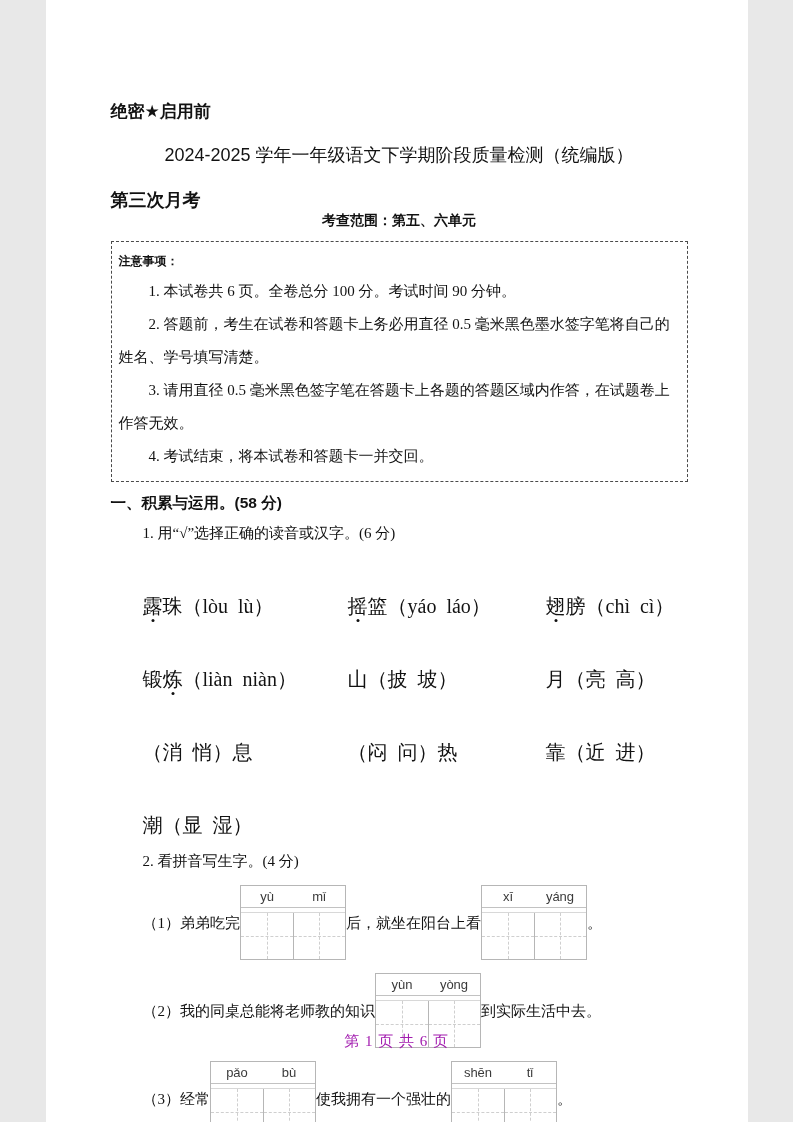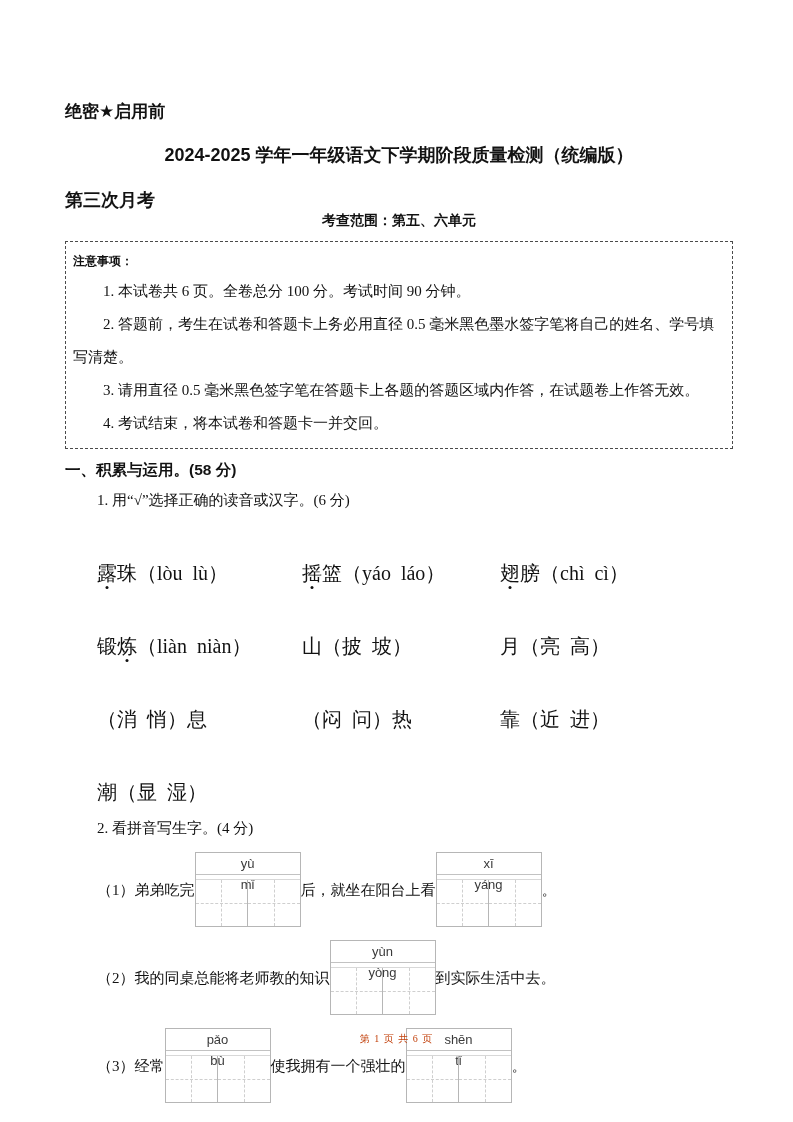--- a/index.html
+++ b/index.html
@@ -1,33 +1,33 @@
 <!DOCTYPE html>
 <html><head>
 <meta charset="utf-8">
 <style>
   html,body{margin:0;padding:0;background:#e8e8e8;}
   .page{
     position:relative;
-    width:793px;height:1122px;
+    width:702px;height:1122px;
     margin:0 auto;
     background:#ffffff;
     box-sizing:border-box;
     padding:100px 60px 0 65px;
     font-family:"Liberation Serif","DejaVu Serif",serif;
     color:#121212;
   }
   .secret{
     font-family:"Liberation Sans","DejaVu Sans",sans-serif;
     font-size:17px;font-weight:700;line-height:23px;
   }
   .title{
     margin-top:20px;text-align:center;
     font-family:"Liberation Sans","DejaVu Sans",sans-serif;
-    font-size:18px;font-weight:700;line-height:24px;
+    font-size:18px;font-weight:400;line-height:24px;
   }
   .subtitle{
     margin-top:21px;text-align:left;
     font-family:"Liberation Sans","DejaVu Sans",sans-serif;
     font-size:18px;font-weight:700;line-height:24px;
   }
   .scope{
     margin-top:0;text-align:center;
     font-size:14px;font-weight:700;line-height:18px;
   }
@@ -73,21 +73,20 @@
   }
   .seg{font-size:15px;line-height:22px;white-space:pre;}
   .pybox{
     width:106px;flex:0 0 106px;
     border:1px solid #b6b6b6;background:#fff;
     box-sizing:border-box;
   }
   .pyrow{
     display:flex;height:21px;
     border-bottom:1px solid #c2c2c2;
-    flex-direction:column;
   }
   .pyrow span{
     flex:1 1 50%;text-align:center;
     font-family:"Liberation Sans","DejaVu Sans",sans-serif;
     font-size:13px;line-height:21px;color:#3a3a3a;
   }
   .wrow{
     display:flex;margin-top:4px;border-top:1px solid #d8d8d8;
   }
   .wcell{
@@ -97,21 +96,21 @@
   .wcell::before{
     content:"";position:absolute;left:50%;top:0;bottom:0;
     border-left:1px dashed #cfcfcf;
   }
   .wcell::after{
     content:"";position:absolute;top:50%;left:0;right:0;
     border-top:1px dashed #cfcfcf;
   }
   .footer{
     position:absolute;left:0;right:0;top:1032px;
-    text-align:center;font-size:10px;color:#c2410c;
+    text-align:center;font-size:15px;color:#a21caf;
     letter-spacing:1px;
   }
 </style>
 </head>
 <body>
 
 <div class="page">
 
   <div class="secret">绝密★启用前</div>
 

